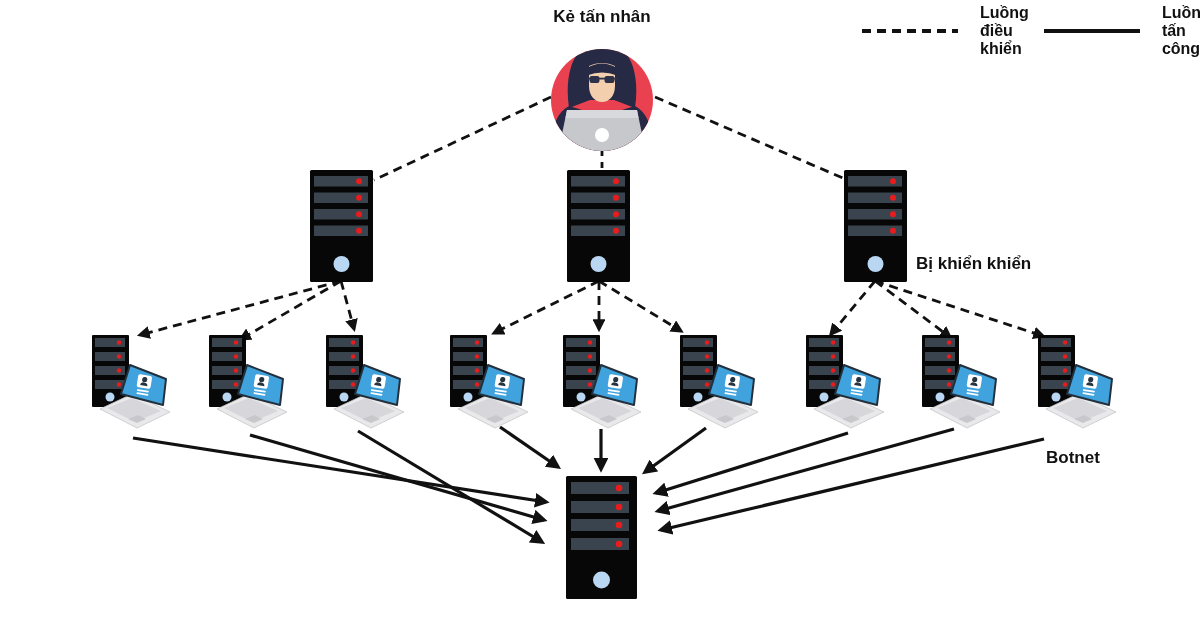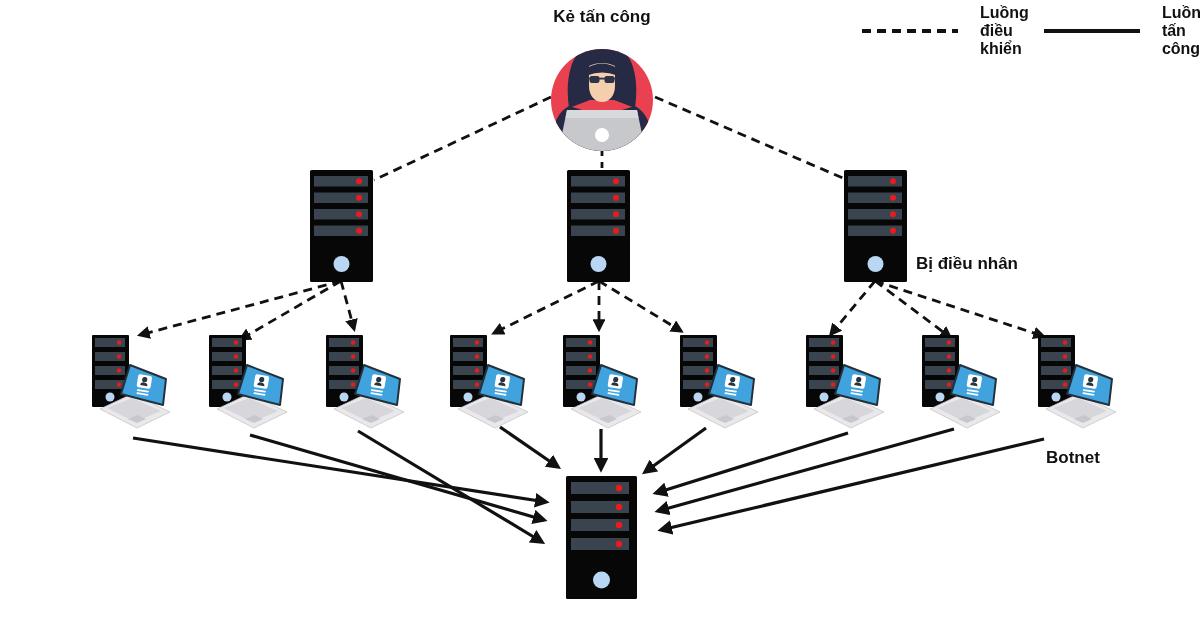--- a/index.html
+++ b/index.html
@@ -176,22 +176,22 @@
     <use href="#bot" transform="translate(450,335)"></use>
     <use href="#bot" transform="translate(563,335)"></use>
     <use href="#bot" transform="translate(680,335)"></use>
     <use href="#bot" transform="translate(806,335)"></use>
     <use href="#bot" transform="translate(922,335)"></use>
     <use href="#bot" transform="translate(1038,335)"></use>
 
     <use href="#towerBig" transform="translate(566,476)"></use>
   </svg>
 
-  <div class="lbl center attacker-lbl">Kẻ tấn công</div>
-  <div class="lbl controlled-lbl">Bị điều nhân</div>
+  <div class="lbl center attacker-lbl">Kẻ tấn nhân</div>
+  <div class="lbl controlled-lbl">Bị khiển khiển</div>
   <div class="lbl botnet-lbl">Botnet</div>
 
   <div class="legend">
     <div class="legend-row">
       <span class="legend-sample dashed"></span>
       <span class="legend-label">Luồng điều khiển</span>
     </div>
     <div class="legend-row">
       <span class="legend-sample solid"></span>
       <span class="legend-label">Luồng tấn công</span>

